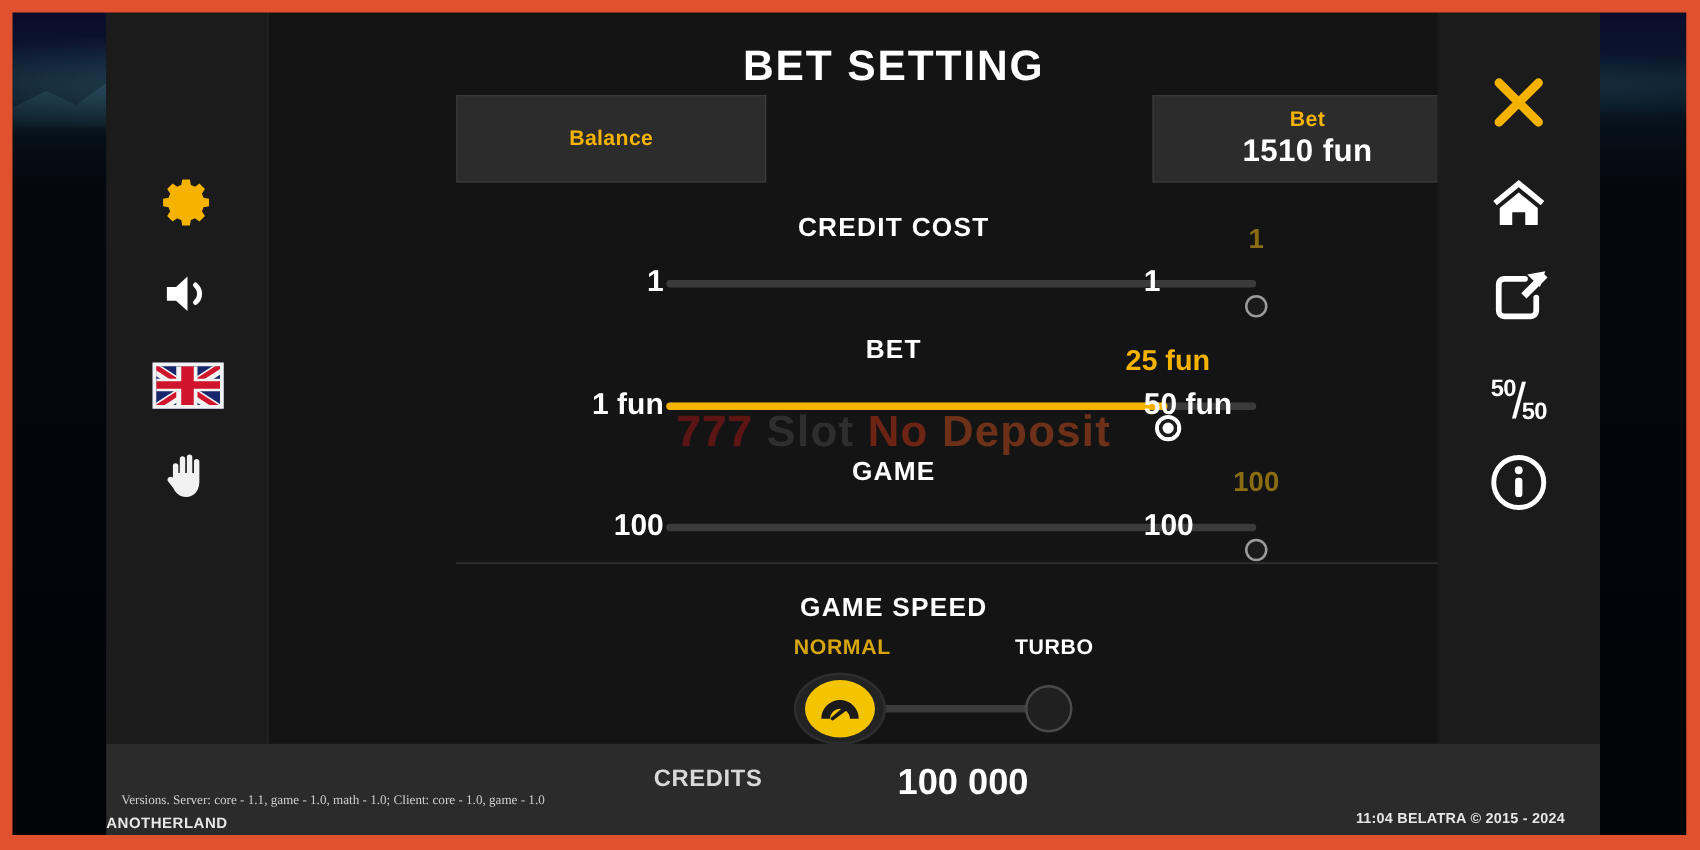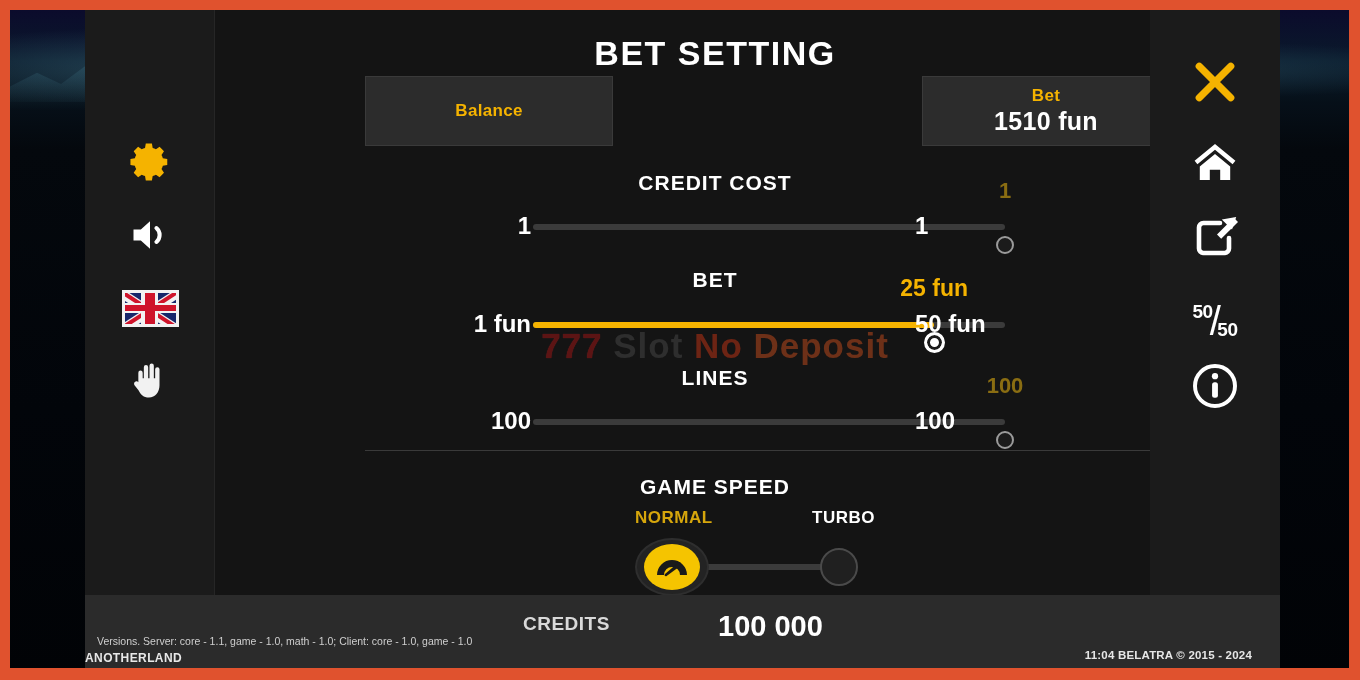--- a/index.html
+++ b/index.html
@@ -400,20 +400,21 @@
     left: 633px; top: 15px;
     color: #ffffff;
     font-size: 29px;
     font-weight: bold;
   }
   #versions {
     position: absolute;
     left: 12px; top: 40px;
     color: #cfcfcf;
     font-size: 10.5px;
+    font-family: Liberation Serif, serif;
   }
   #brand {
     position: absolute;
     left: 0px; top: 56px;
     color: #e8e8e8;
     font-size: 12px;
     font-weight: bold;
     letter-spacing: 0.4px;
   }
   #footer-right {
@@ -514,21 +515,21 @@
       <div class="slider-row" id="row-bet">
         <div class="slider-min">1 fun</div>
         <div class="track">
           <div class="fill" style="width:85%"></div>
           <div class="knob active" style="left:calc(85% - 10px)"></div>
           <div class="knob-value active" style="left:85%">25 fun</div>
         </div>
         <div class="slider-max">50 fun</div>
       </div>
 
-      <div class="section-title" id="t-lines">LINES</div>
+      <div class="section-title" id="t-lines">GAME</div>
       <div class="slider-row" id="row-lines">
         <div class="slider-min">100</div>
         <div class="track">
           <div class="fill" style="width:0%"></div>
           <div class="knob plain" style="left:calc(100% - 9px)"></div>
           <div class="knob-value" style="left:100%">100</div>
         </div>
         <div class="slider-max">100</div>
       </div>
 

